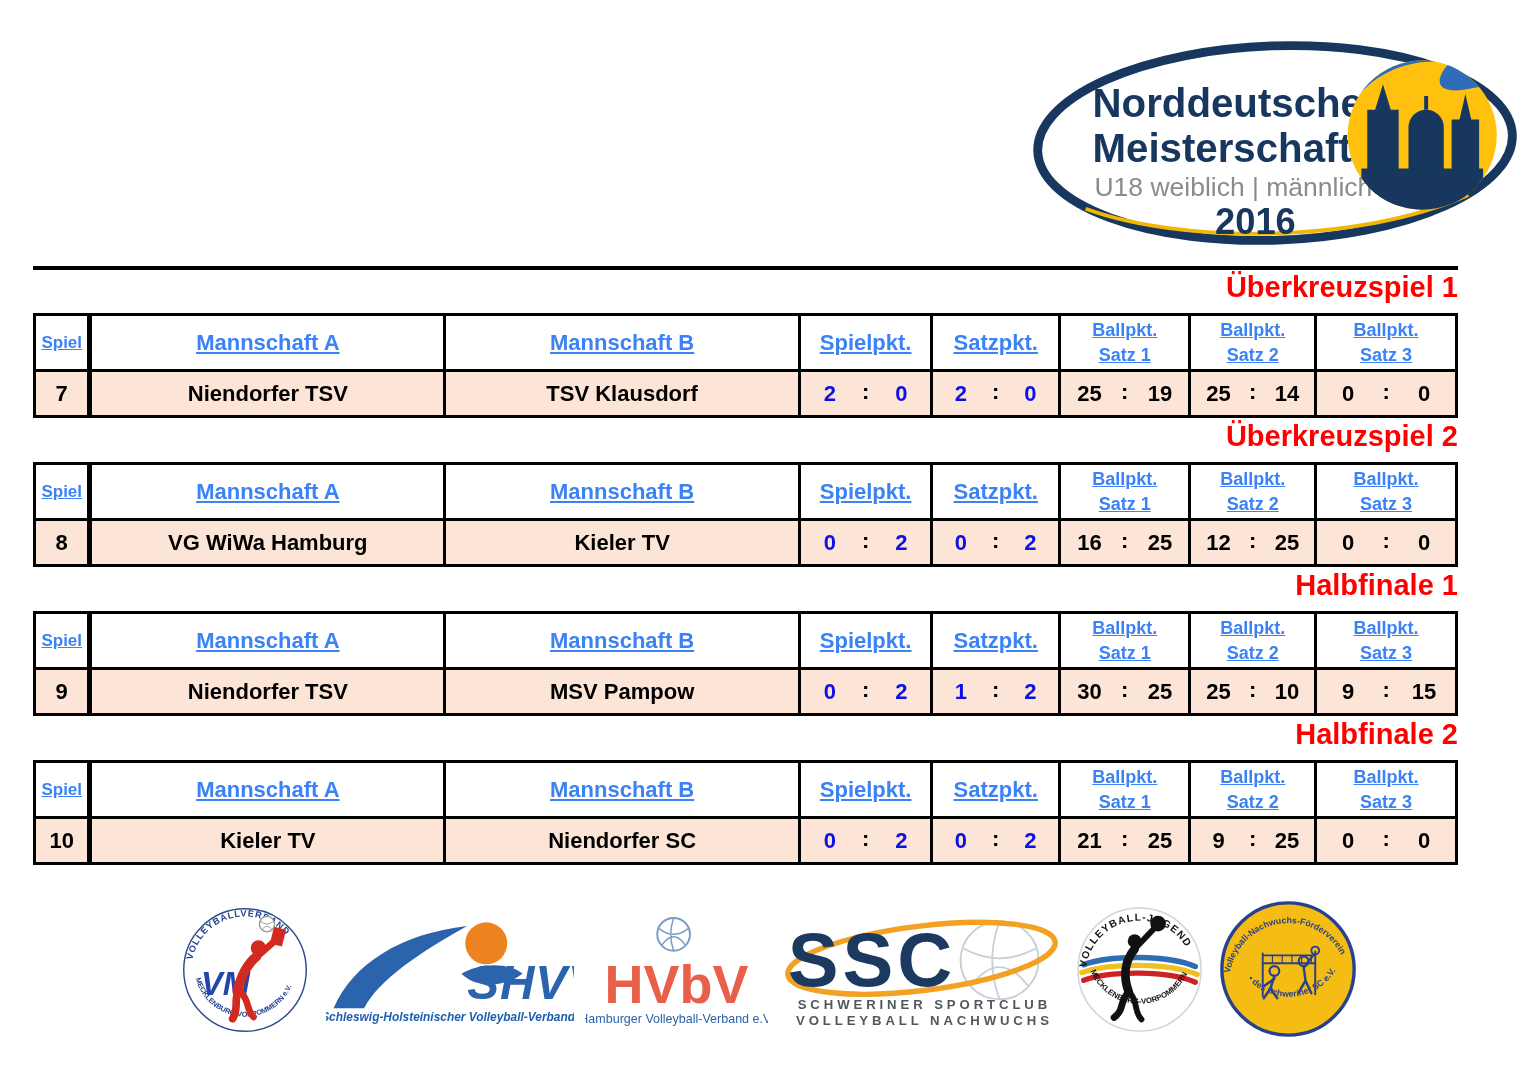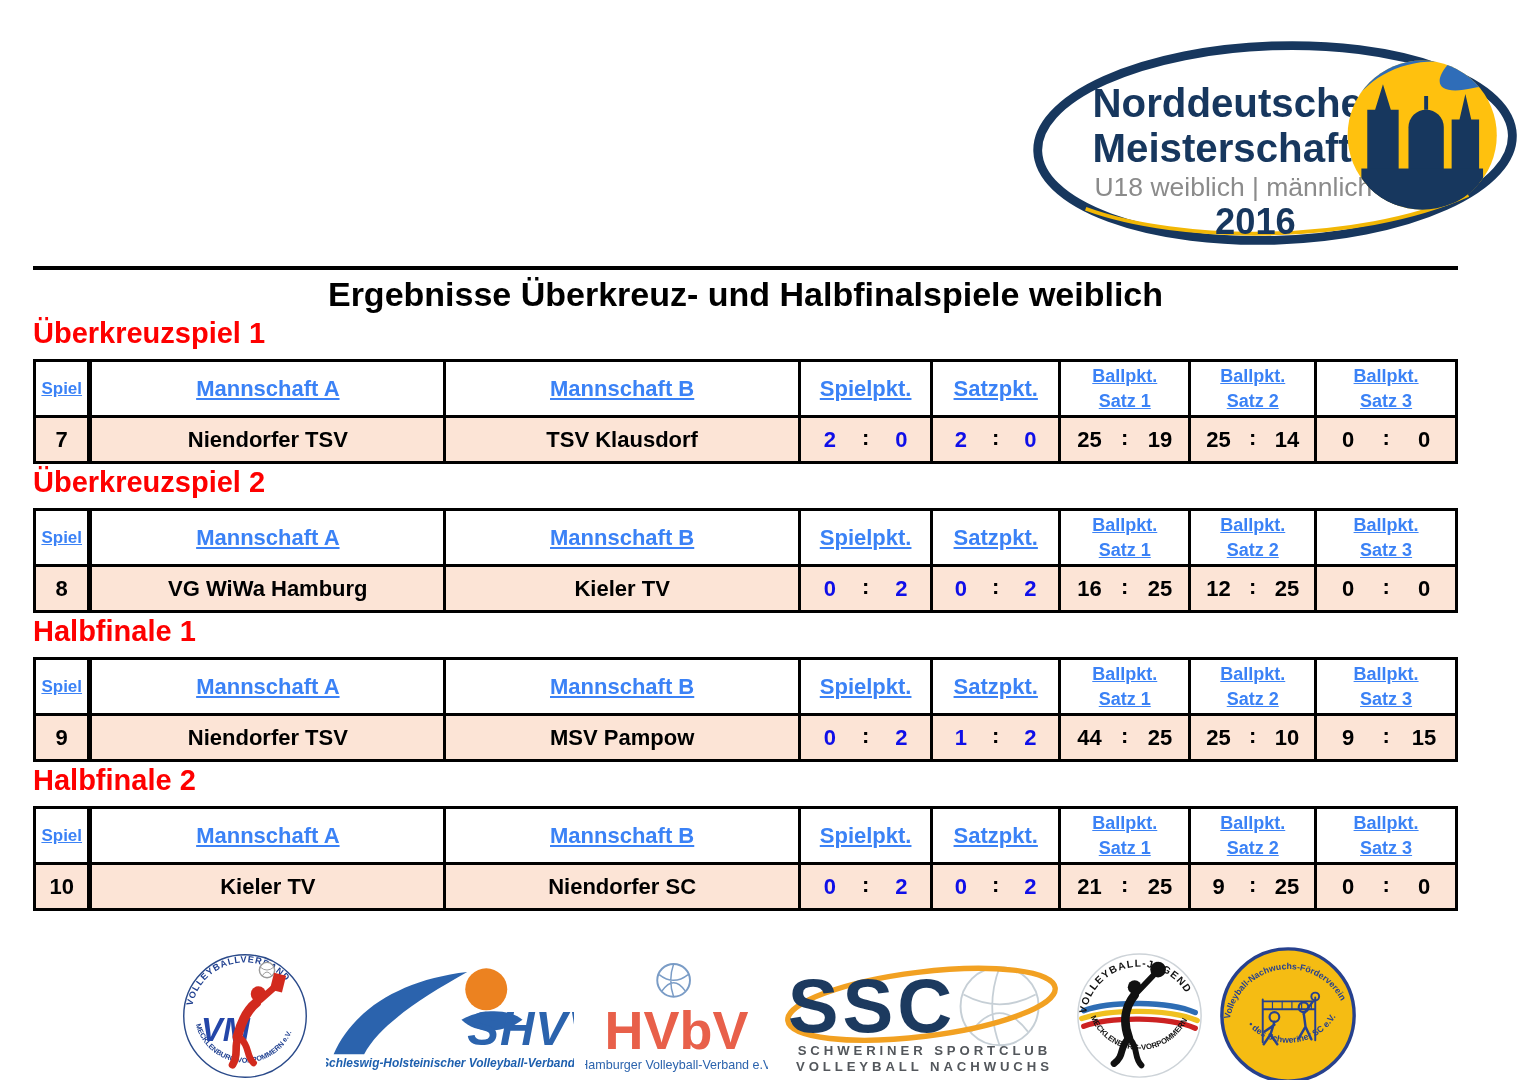--- a/index.html
+++ b/index.html
@@ -2,21 +2,21 @@
 <html><head>
 <meta charset="utf-8">
 <style>
   html,body{margin:0;padding:0;background:#fff;}
   body{width:1527px;height:1080px;font-family:"Liberation Sans",sans-serif;overflow:hidden;}
   .page{position:relative;width:1527px;height:1080px;background:#fff;}
   .logo-wrap{display:flex;justify-content:flex-end;padding-top:40px;height:212px;}
   .sheet{width:1425px;margin-left:33px;}
   .rule{border-top:4px solid #000;margin-top:14px;}
   h1.page-title{text-align:center;font-size:34px;font-weight:bold;color:#000;margin:2px 0 0;line-height:44px;}
-  .section-heading{text-align:left;font-size:29px;font-weight:bold;color:#fe0000;margin:1px 0 9px;line-height:33px;}
+  .section-heading{text-align:right;font-size:29px;font-weight:bold;color:#fe0000;margin:1px 0 9px;line-height:33px;}
   table.results{width:100%;border-collapse:collapse;table-layout:fixed;margin-bottom:2px;}
   .results th,.results td{border:3px solid #000;text-align:center;vertical-align:middle;padding:0;overflow:hidden;}
   .results thead th{height:53px;font-size:22px;font-weight:bold;background:#fff;color:#3b82f6;text-decoration:underline;}
   .results th.c-spiel{font-size:17px;border-right-width:5px;}
   .results td.c-spiel{border-right-width:5px;}
   .results .l1,.results .l2{display:block;line-height:25px;font-size:18px;font-weight:bold;}
   .results tbody td{height:43px;font-size:22px;font-weight:bold;background:#fce4d6;color:#000;}
   col.w-spiel{width:3.9%;} col.w-team{width:24.95%;} col.w-pkt{width:9.3%;}
   col.w-pkt2{width:9.0%;} col.w-s1{width:9.15%;} col.w-s2{width:8.85%;} col.w-s3{width:9.9%;}
   .score{display:grid;grid-template-columns:1fr 14px 1fr;align-items:center;}
@@ -53,21 +53,20 @@
           <path d="M4,-26 L4,-40" stroke="#17375e" stroke-width="4"></path>
           <path d="M30,72 L30,-16 L38,-16 L44,-42 L50,-16 L58,-16 L58,72 Z" fill="#17375e"></path>
           <rect x="-62" y="34" width="124" height="44" fill="#17375e"></rect>
         </g>
       </g>
     </svg>
   </div>
 
   <div class="sheet">
     <div class="rule"></div>
-    <h1 class="page-title">Ergebnisse Überkreuz- und Halbfinalspiele weiblich</h1>
 
     <h2 class="section-heading">Überkreuzspiel 1</h2>
     <table class="results">
       <colgroup>
           <col class="w-spiel">
           <col class="w-team">
           <col class="w-team">
           <col class="w-pkt">
           <col class="w-pkt2">
           <col class="w-s1">
@@ -263,21 +262,21 @@
             </td>
         <td>
               <span class="score blue">
                 <span class="num">1</span>
                 <span class="colon">:</span>
                 <span class="num">2</span>
               </span>
             </td>
         <td>
               <span class="score">
-                <span class="num">44</span>
+                <span class="num">30</span>
                 <span class="colon">:</span>
                 <span class="num">25</span>
               </span>
             </td>
         <td>
               <span class="score">
                 <span class="num">25</span>
                 <span class="colon">:</span>
                 <span class="num">10</span>
               </span>

